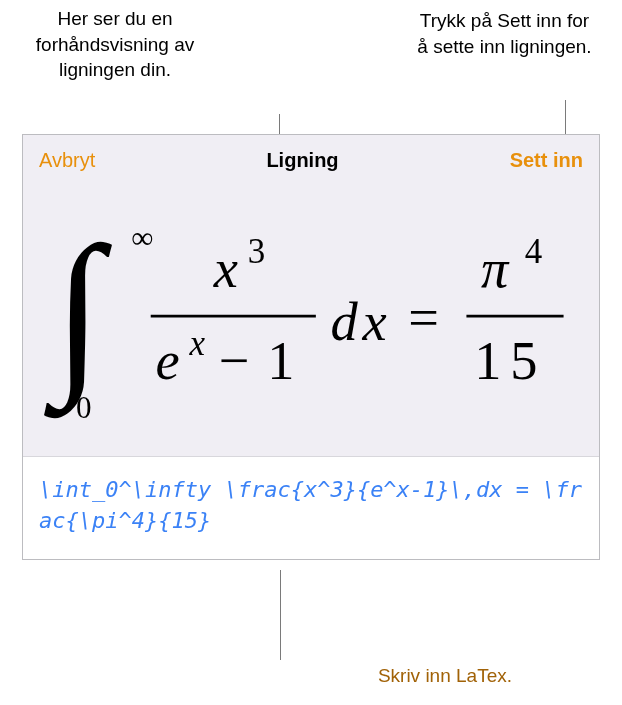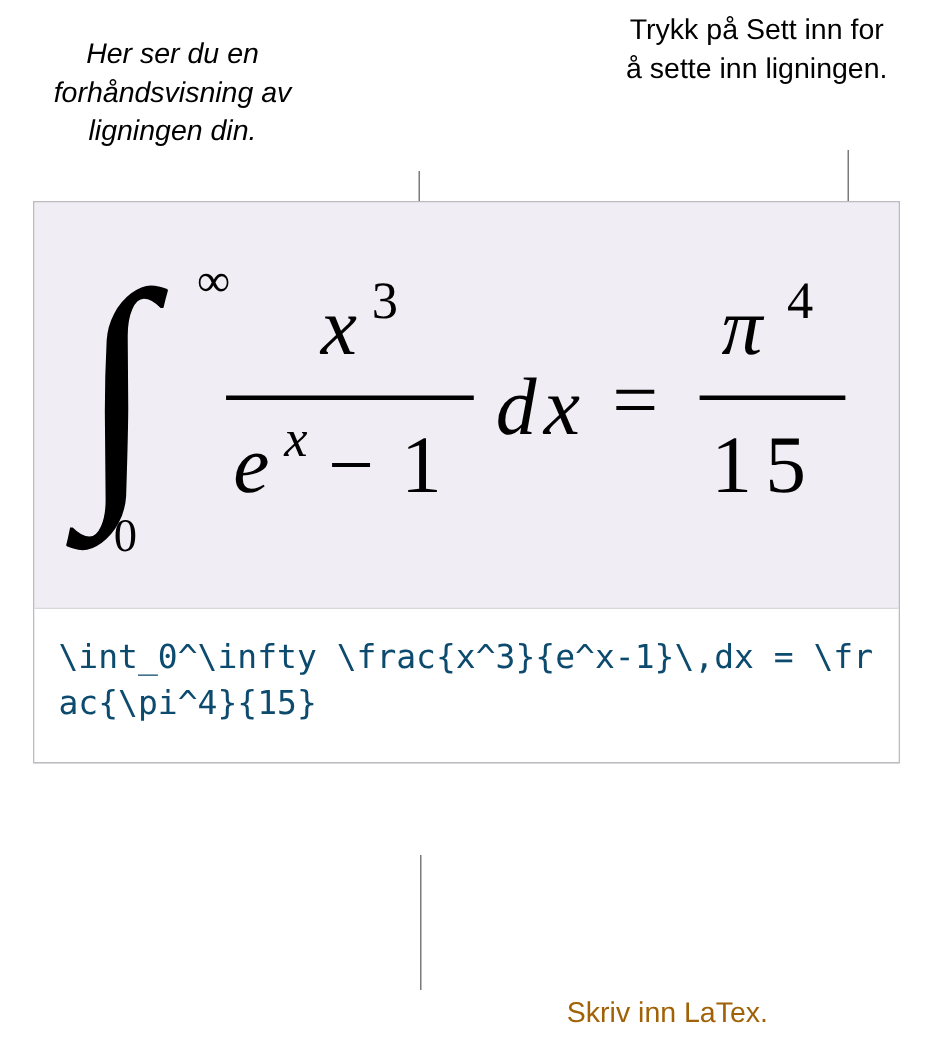--- a/index.html
+++ b/index.html
@@ -12,24 +12,23 @@
       overflow: hidden;
     }
     .callout {
       position: absolute;
       font-size: 19px;
       line-height: 1.35;
       color: #000;
       text-align: center;
     }
     .callout-left {
-      top: 24px;
+      top: 6px;
       left: 30px;
       width: 170px;
-      font-style: italic;
     }
     .callout-right {
       top: 8px;
       right: 30px;
       width: 175px;
     }
     .dialog {
       position: absolute;
       top: 134px;
       left: 22px;
@@ -69,26 +68,27 @@
     }
     .code-area {
       background: #fff;
       border-top: 1px solid #d8d7dc;
       padding: 18px 16px 22px 16px;
     }
     .code {
       font-family: Menlo, Consolas, monospace;
       font-size: 22px;
       line-height: 1.4;
-      color: #0c4a6e;
+      color: #3b82f6;
       border: none;
       background: transparent;
       width: 100%;
       white-space: pre-wrap;
       word-break: break-all;
+      font-style: italic;
     }
     .bottom-callout {
       position: absolute;
       bottom: 18px;
       right: 110px;
       font-size: 19px;
       color: #a16207;
     }
     .line {
       position: absolute;
@@ -117,20 +117,25 @@
 <body>
 
 <div class="callout callout-left">Her ser du en forhåndsvisning av ligningen din.</div>
 <div class="callout callout-right">Trykk på Sett inn for å sette inn ligningen.</div>
 
 <div class="line line-preview"></div>
 <div class="line line-insert"></div>
 <div class="line line-code"></div>
 
 <div class="dialog">
+  <div class="header">
+    <span class="btn-cancel">Avbryt</span>
+    <span class="title">Ligning</span>
+    <span class="btn-insert">Sett inn</span>
+  </div>
 
   <div class="preview">
     <svg viewBox="0 0 560 220">
       <g font-family="Georgia, 'Times New Roman', serif" fill="#000">
 
         <text x="15" y="160" font-size="185" font-style="italic">∫</text>
         <text x="95" y="35" font-size="32">∞</text>
         <text x="38" y="210" font-size="32">0</text>
 
         <text x="180" y="75" font-size="56" font-style="italic">x</text>

